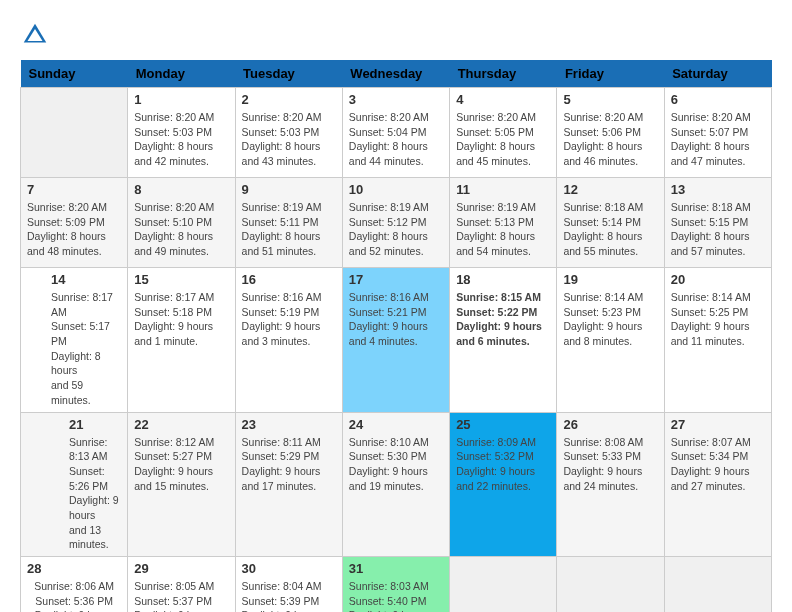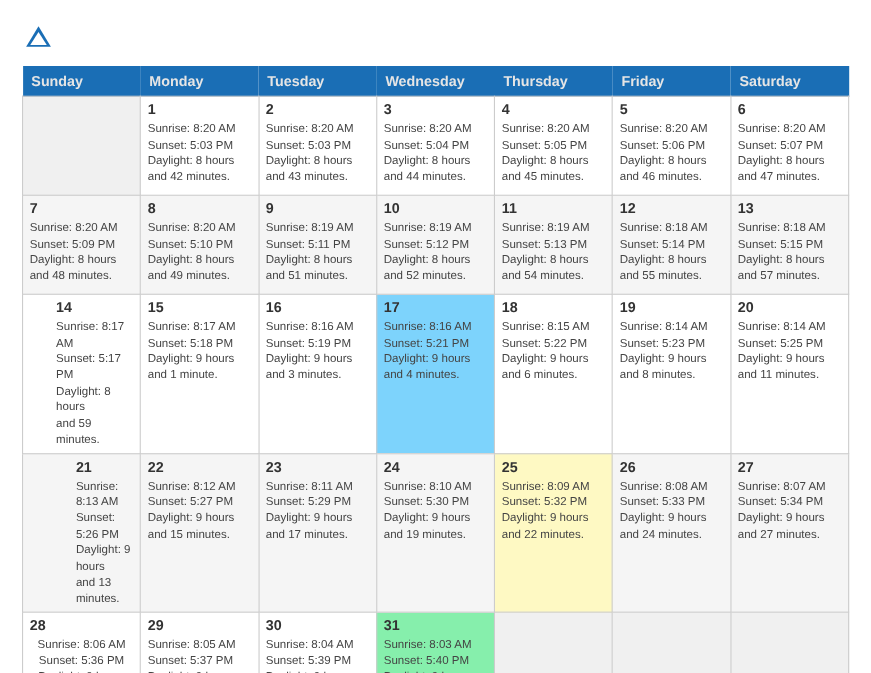--- a/index.html
+++ b/index.html
@@ -45,21 +45,21 @@
       color: #555;
       margin-top: 2px;
     }
     table {
       width: 100%;
       border-collapse: collapse;
       table-layout: fixed;
     }
     .day-header {
       background-color: #1a6eb5;
-      color: #e5e5e5;
+      color: #000000;
       font-size: 13px;
       font-weight: bold;
       padding: 6px 8px;
       text-align: left;
     }
     td {
       border: 1px solid #ccc;
       vertical-align: top;
       padding: 4px 6px;
       font-size: 11px;
@@ -242,21 +242,21 @@
         </td>
         <td style="background-color: #7dd3fc;">
           <div class="date-num">17</div>
           <div class="cell-info" style="white-space: pre-line;">Sunrise: 8:16 AM
 Sunset: 5:21 PM
 Daylight: 9 hours
 and 4 minutes.</div>
         </td>
         <td style="background-color: rgb(255, 255, 255);">
           <div class="date-num">18</div>
-          <div class="cell-info" style="white-space: pre-line;">Sunrise: 8:15 AM
+          <div class="cell-info" style="white-space: pre-line; font-weight: bold;">Sunrise: 8:15 AM
 Sunset: 5:22 PM
 Daylight: 9 hours
 and 6 minutes.</div>
         </td>
         <td style="background-color: rgb(255, 255, 255); margin-top: 39px;">
           <div class="date-num">19</div>
           <div class="cell-info" style="white-space: pre-line;">Sunrise: 8:14 AM
 Sunset: 5:23 PM
 Daylight: 9 hours
 and 8 minutes.</div>
@@ -291,21 +291,21 @@
 Daylight: 9 hours
 and 17 minutes.</div>
         </td>
         <td style="background-color: rgb(245, 245, 245);">
           <div class="date-num">24</div>
           <div class="cell-info" style="white-space: pre-line;">Sunrise: 8:10 AM
 Sunset: 5:30 PM
 Daylight: 9 hours
 and 19 minutes.</div>
         </td>
-        <td style="background-color: #fef9c3;">
+        <td style="background-color: #0ea5e9;">
           <div class="date-num">25</div>
           <div class="cell-info" style="white-space: pre-line;">Sunrise: 8:09 AM
 Sunset: 5:32 PM
 Daylight: 9 hours
 and 22 minutes.</div>
         </td>
         <td style="background-color: rgb(245, 245, 245);">
           <div class="date-num">26</div>
           <div class="cell-info" style="white-space: pre-line;">Sunrise: 8:08 AM
 Sunset: 5:33 PM

